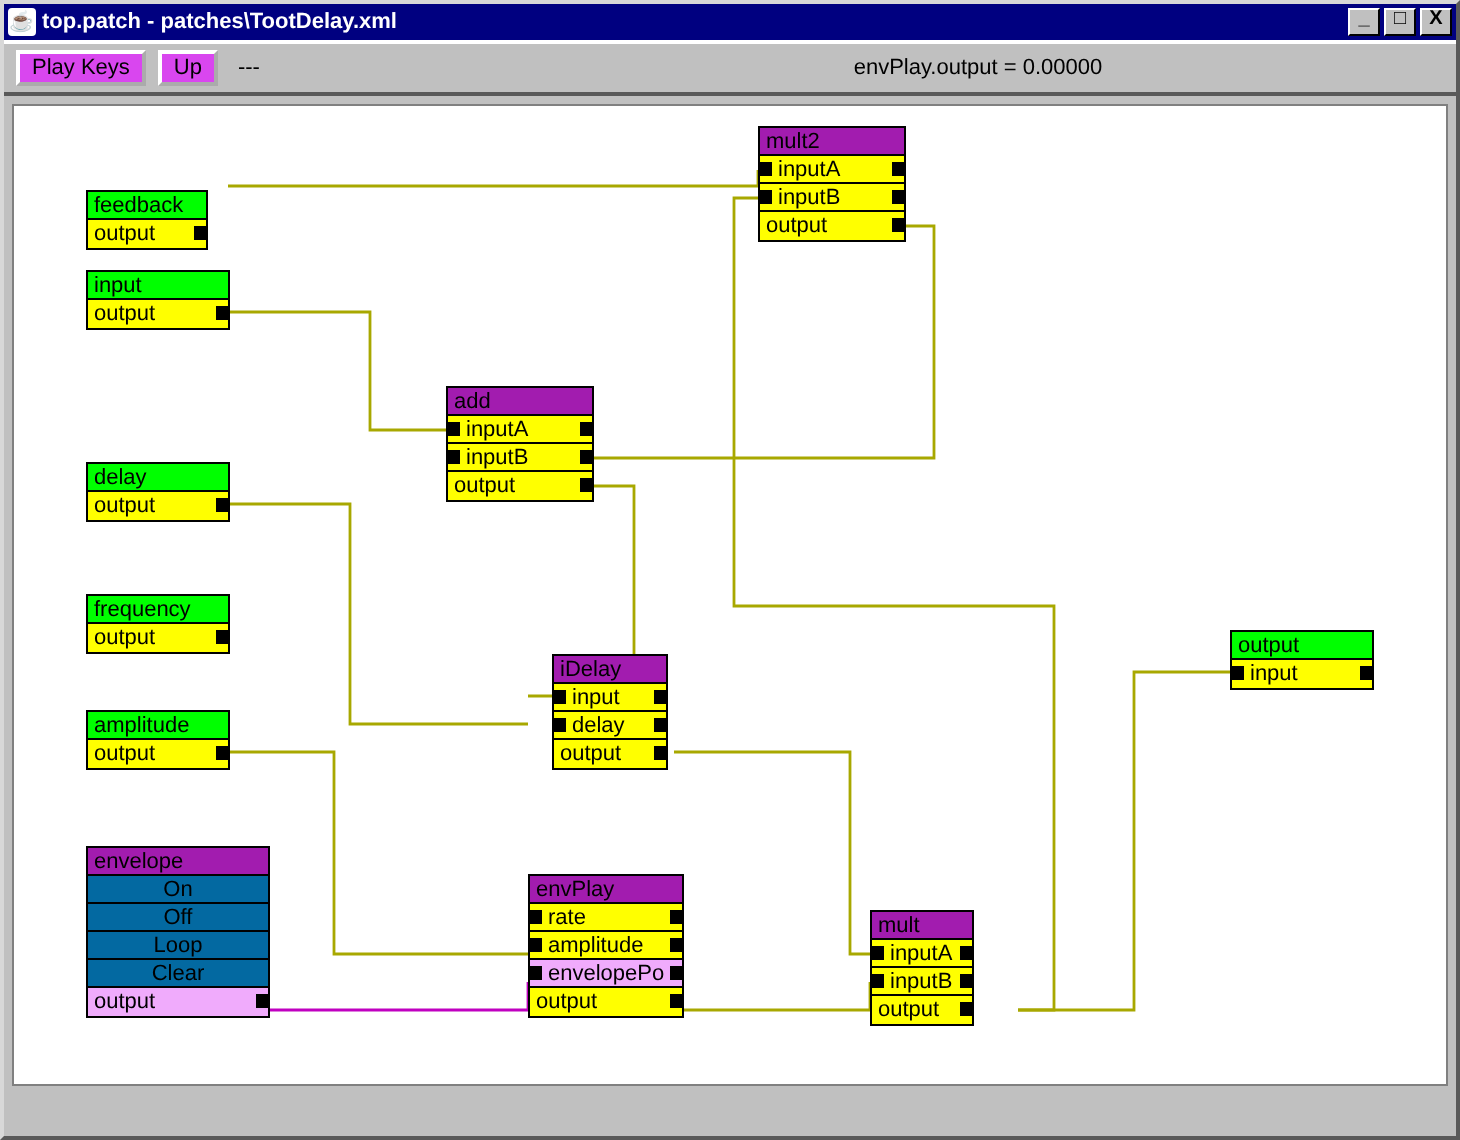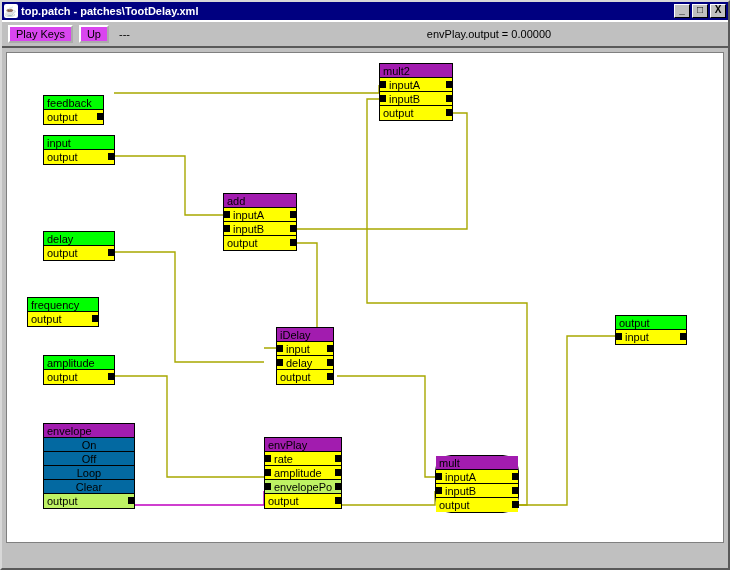--- a/index.html
+++ b/index.html
@@ -120,21 +120,21 @@
     border:1px solid #000;
     top:3px;
   }
   .row .port.lp { left:-1px; }
   .row .port.rp { right:-1px; }
 
   .c-green   { background:#00ff00; }
   .c-yellow  { background:#ffff00; }
   .c-white   { background:#a21caf; }
   .c-lgrey   { background:#0369a1; text-align:center; justify-content:center; }
-  .c-magenta { background:#bef264; }
+  .c-magenta { background:#f0abfc; }
 
 </style>
 </head>
 <body>
 
 <div class="window">
 
   <div class="titlebar">
     <span class="java-icon">☕</span>
     <span>top.patch - patches\TootDelay.xml</span>
@@ -201,21 +201,21 @@
     </div>
 
     <div class="node" style="left:36px; top:178px; width:72px;">
       <div class="row c-green">delay</div>
       <div class="row c-yellow">
         <span>output</span>
         <span class="port rp"></span>
       </div>
     </div>
 
-    <div class="node" style="left:20px; top:244px; width:72px;">
+    <div class="node" style="left:36px; top:244px; width:72px;">
       <div class="row c-green">frequency</div>
       <div class="row c-yellow">
         <span>output</span>
         <span class="port rp"></span>
       </div>
     </div>
 
     <div class="node" style="left:36px; top:302px; width:72px;">
       <div class="row c-green">amplitude</div>
       <div class="row c-yellow">
@@ -306,21 +306,21 @@
         <span class="port lp"></span>
         <span style="margin-left:6px">inputB</span>
         <span class="port rp"></span>
       </div>
       <div class="row c-yellow">
         <span>output</span>
         <span class="port rp"></span>
       </div>
     </div>
 
-    <div class="node" style="left:428px; top:402px; width:84px;border-radius:16px;">
+    <div class="node" style="left:428px; top:402px; width:52px;">
       <div class="row c-white">mult</div>
       <div class="row c-yellow">
         <span class="port lp"></span>
         <span style="margin-left:6px">inputA</span>
         <span class="port rp"></span>
       </div>
       <div class="row c-yellow">
         <span class="port lp"></span>
         <span style="margin-left:6px">inputB</span>
         <span class="port rp"></span>

